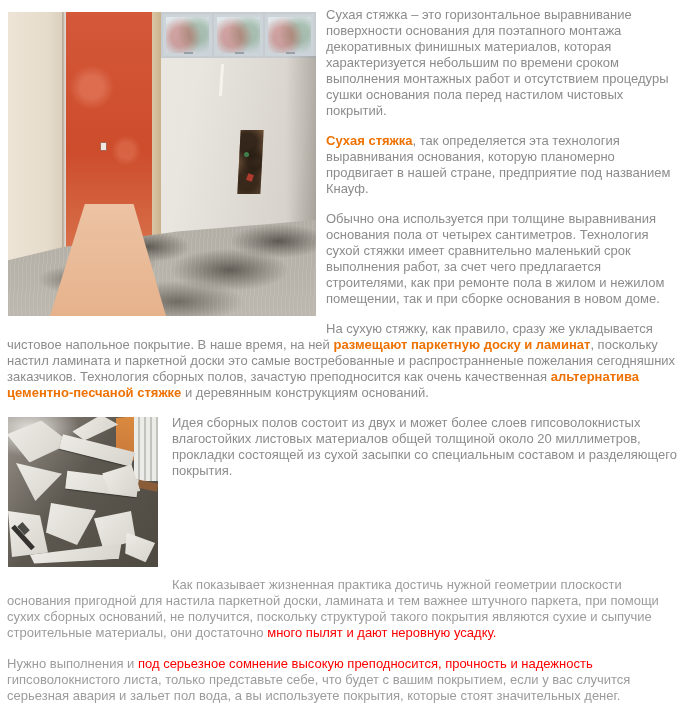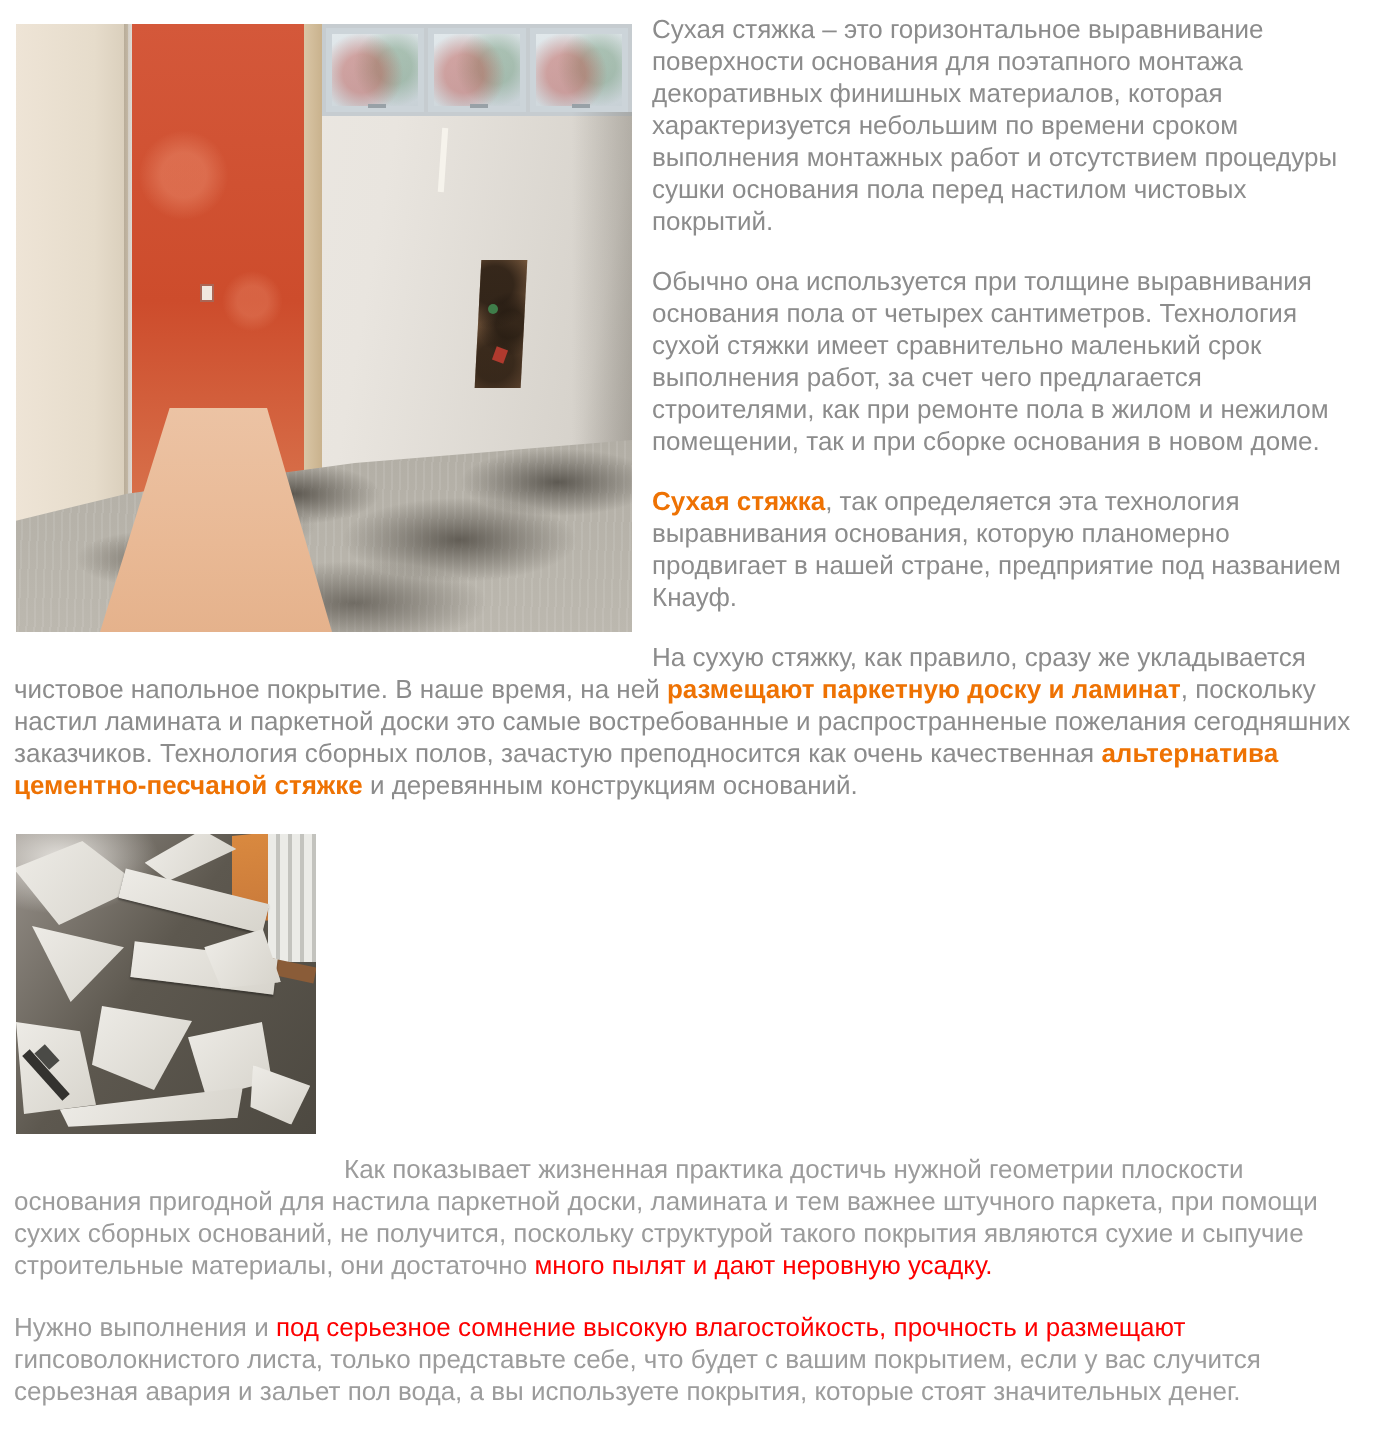--- a/index.html
+++ b/index.html
@@ -133,22 +133,22 @@
       <div class="p1-streak"></div>
       <div class="p1-wallshade"></div>
       <div class="p1-floor"></div>
       <div class="p1-hallfloor"></div>
       <div class="p1-hole"></div>
       <div class="p1-hole-dot-green"></div>
       <div class="p1-hole-dot-red"></div>
     </div>
 
     <p><span class="seg-n">Сухая стяжка – это горизонтальное выравнивание поверхности основания для поэтапного монтажа декоративных финишных материалов, которая характеризуется небольшим по времени сроком выполнения монтажных работ и отсутствием процедуры сушки основания пола перед настилом чистовых покрытий.</span></p>
+    <p><span class="seg-o">Сухая стяжка</span><span class="seg-n">, так определяется эта технология выравнивания основания, которую планомерно продвигает в нашей стране, предприятие под названием Кнауф.</span></p>
     <p><span class="seg-n">Обычно она используется при толщине выравнивания основания пола от четырех сантиметров. Технология сухой стяжки имеет сравнительно маленький срок выполнения работ, за счет чего предлагается строителями, как при ремонте пола в жилом и нежилом помещении, так и при сборке основания в новом доме.</span></p>
-    <p><span class="seg-o">Сухая стяжка</span><span class="seg-n">, так определяется эта технология выравнивания основания, которую планомерно продвигает в нашей стране, предприятие под названием Кнауф.</span></p>
     <p><span class="seg-n">На сухую стяжку, как правило, сразу же укладывается чистовое напольное покрытие. В наше время, на ней </span><span class="seg-o">размещают паркетную доску и ламинат</span><span class="seg-n">, поскольку настил ламината и паркетной доски это самые востребованные и распространненые пожелания сегодняшних заказчиков. Технология сборных полов, зачастую преподносится как очень качественная </span><span class="seg-o">альтернатива цементно-песчаной стяжке</span><span class="seg-n"> и деревянным конструкциям оснований.</span></p>
   </div>
 
   <div class="clearfix">
 
     <div class="photo2">
       <div class="p2-orangewall"></div>
       <div class="p2-radiator"></div>
       <div class="p2-baseboard"></div>
       <div class="shard sh1"></div>
@@ -159,20 +159,21 @@
       <div class="shard sh5"></div>
       <div class="shard sh6"></div>
       <div class="shard sh7"></div>
       <div class="shard sh8"></div>
       <div class="shard sh9"></div>
       <div class="shard sh10"></div>
       <div class="p2-hammer-head"></div>
       <div class="p2-hammer-handle"></div>
     </div>
 
+    <p class="section2-intro"><span class="seg-n">Идея сборных полов состоит из двух и может более слоев гипсоволокнистых влагостойких листовых материалов общей толщиной около 20 миллиметров, прокладки состоящей из сухой засыпки со специальным составом и разделяющего покрытия.</span></p>
 
 
 
     <p class="minus-par indent"><span class="seg-n">Как показывает жизненная практика достичь нужной геометрии плоскости основания пригодной для настила паркетной доски, ламината и тем важнее штучного паркета, при помощи сухих сборных оснований, не получится, поскольку структурой такого покрытия являются сухие и сыпучие строительные материалы, они достаточно </span><span class="seg-r">много пылят и дают неровную усадку.</span></p>
-    <p class="minus-par"><span class="seg-n">Нужно выполнения и </span><span class="seg-r">под серьезное сомнение высокую влагостойкость, прочность и размещают</span><span class="seg-n"> гипсоволокнистого листа, только представьте себе, что будет с вашим покрытием, если у вас случится серьезная авария и зальет пол вода, а вы используете покрытия, которые стоят значительных денег.</span></p>
+    <p class="minus-par"><span class="seg-n">Нужно выполнения и </span><span class="seg-r">под серьезное сомнение высокую преподносится, прочность и надежность</span><span class="seg-n"> гипсоволокнистого листа, только представьте себе, что будет с вашим покрытием, если у вас случится серьезная авария и зальет пол вода, а вы используете покрытия, которые стоят значительных денег.</span></p>
   </div>
 
 </div>
 
 </body></html>

